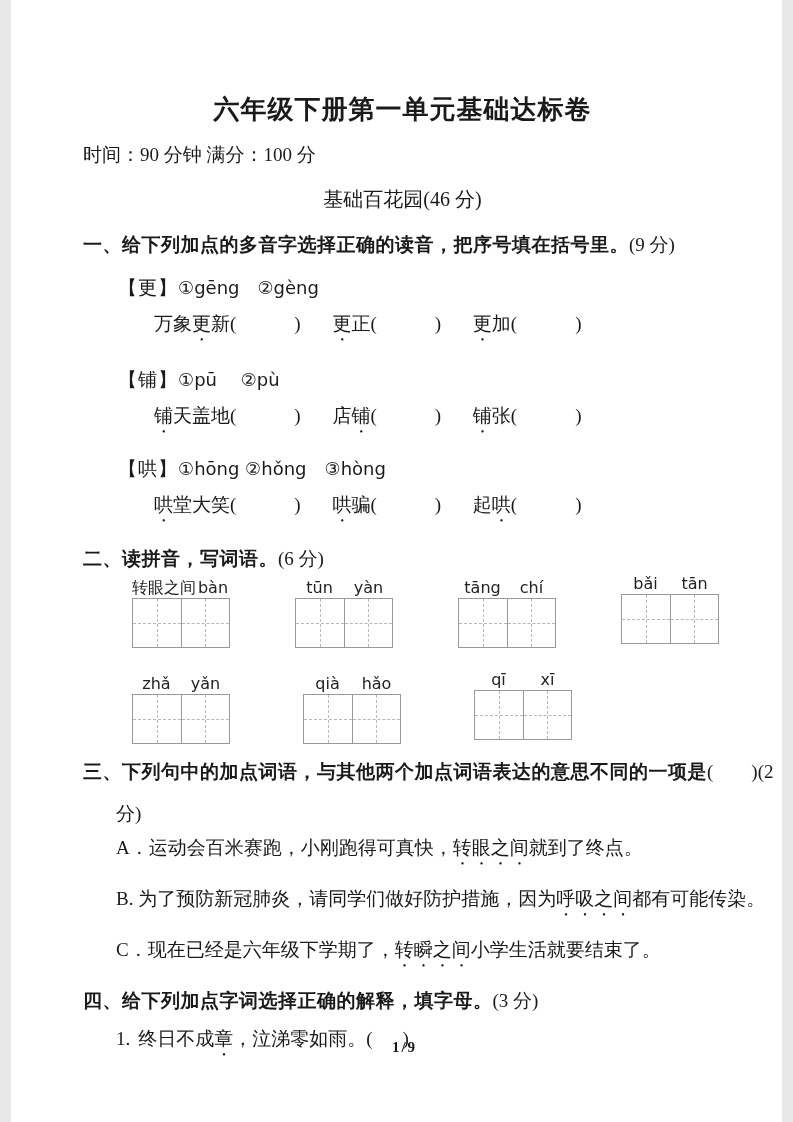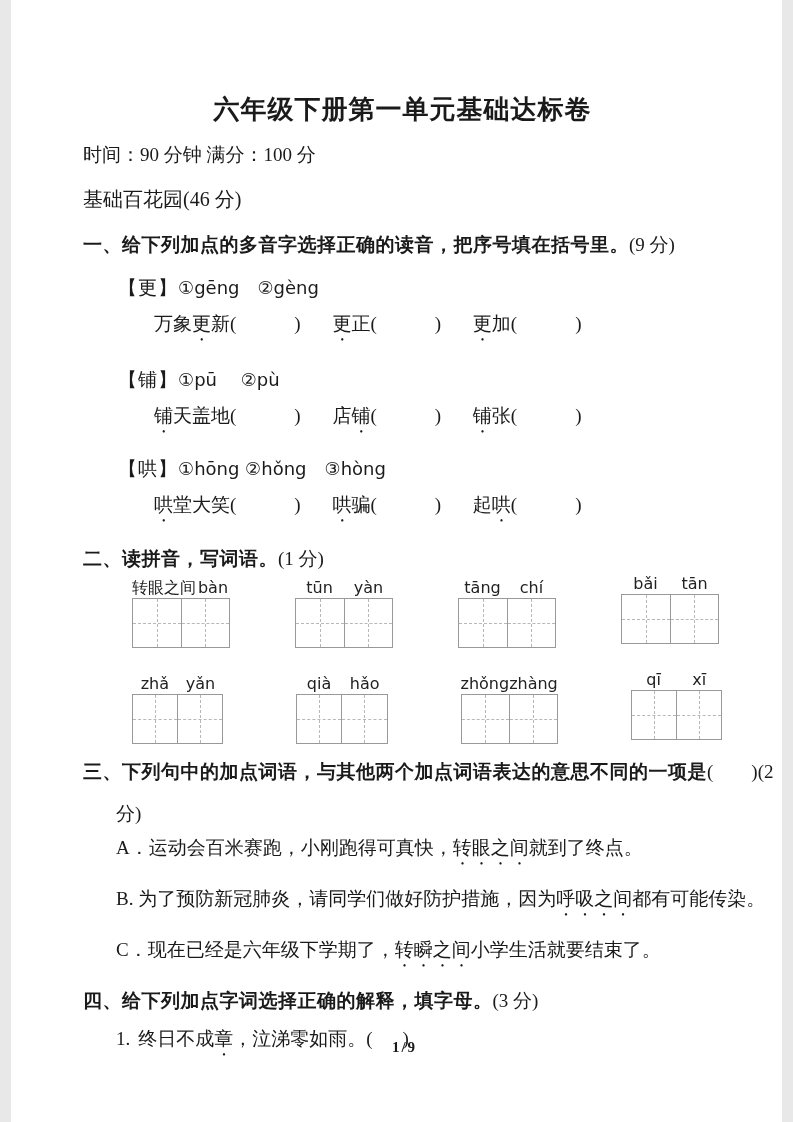--- a/index.html
+++ b/index.html
@@ -26,21 +26,21 @@
   }
   .meta-row {
     margin-top:14px;
     display:flex;
     justify-content:space-between;
     align-items:baseline;
   }
   .meta-left { margin-left:35px; }
   .section-title {
     margin-top:18px;
-    text-align:left;
+    text-align:center;
     font-size:20px;
   }
   .q-header {
     font-family:"Liberation Sans","DejaVu Sans",sans-serif;
     font-weight:700;
     letter-spacing:0.5px;
     white-space:nowrap;
   }
   .score {
     font-family:"Liberation Serif","DejaVu Serif",serif;
@@ -151,21 +151,21 @@
 
   <div class="opts-line g3">
     <span class="bracket">【哄】</span><span class="pinyin-opts">①hōng ②hǒng　③hòng</span>
   </div>
   <div class="words-line">
     <span class="word-item"><span></span><span class="dot-em">哄</span><span>堂大笑</span>(<span class="gap"></span>)</span>
     <span class="word-item"><span></span><span class="dot-em">哄</span><span>骗</span>(<span class="gap"></span>)</span>
     <span class="word-item"><span>起</span><span class="dot-em">哄</span><span></span>(<span class="gap"></span>)</span>
   </div>
 
-  <div class="q-header q2-header"><span>二、读拼音，写词语。</span><span class="score">(1 分)</span></div>
+  <div class="q-header q2-header"><span>二、读拼音，写词语。</span><span class="score">(6 分)</span></div>
 
   <div class="grid-row">
     <div class="word-grid">
       <div class="pinyin-row">
           <span>转眼之间</span>
           <span>bàn</span>
         </div>
       <div class="tian">
           <div class="cell"></div>
           <div class="cell"></div>
@@ -211,30 +211,20 @@
         </div>
       <div class="tian">
           <div class="cell"></div>
           <div class="cell"></div>
         </div>
     </div>
     <div class="word-grid">
       <div class="pinyin-row">
           <span>qià</span>
           <span>hǎo</span>
-        </div>
-      <div class="tian">
-          <div class="cell"></div>
-          <div class="cell"></div>
-        </div>
-    </div>
-    <div class="word-grid">
-      <div class="pinyin-row">
-          <span>zhǒng</span>
-          <span>zhàng</span>
         </div>
       <div class="tian">
           <div class="cell"></div>
           <div class="cell"></div>
         </div>
     </div>
     <div class="word-grid raised">
       <div class="pinyin-row">
           <span>qī</span>
           <span>xī</span>

